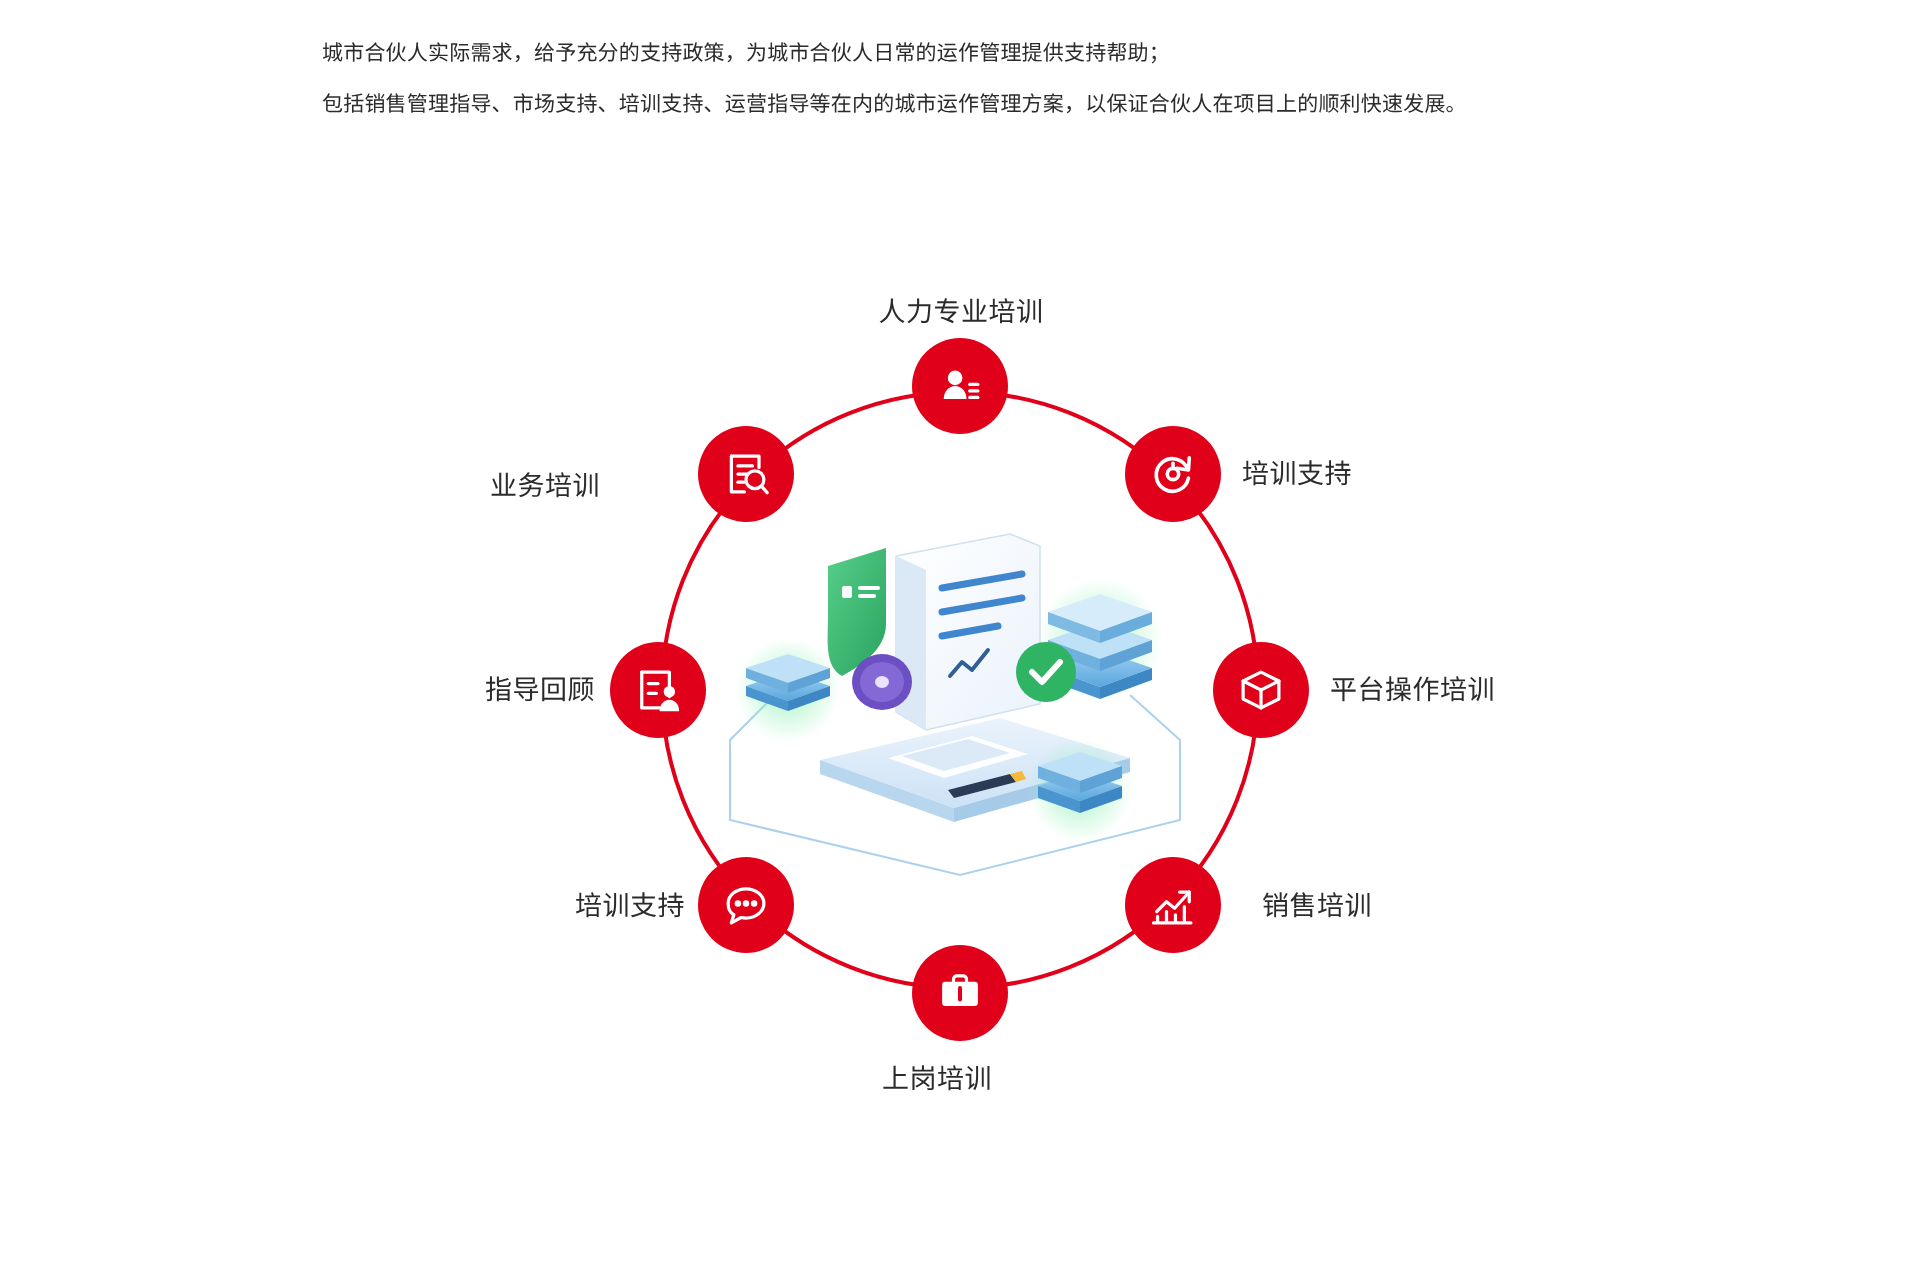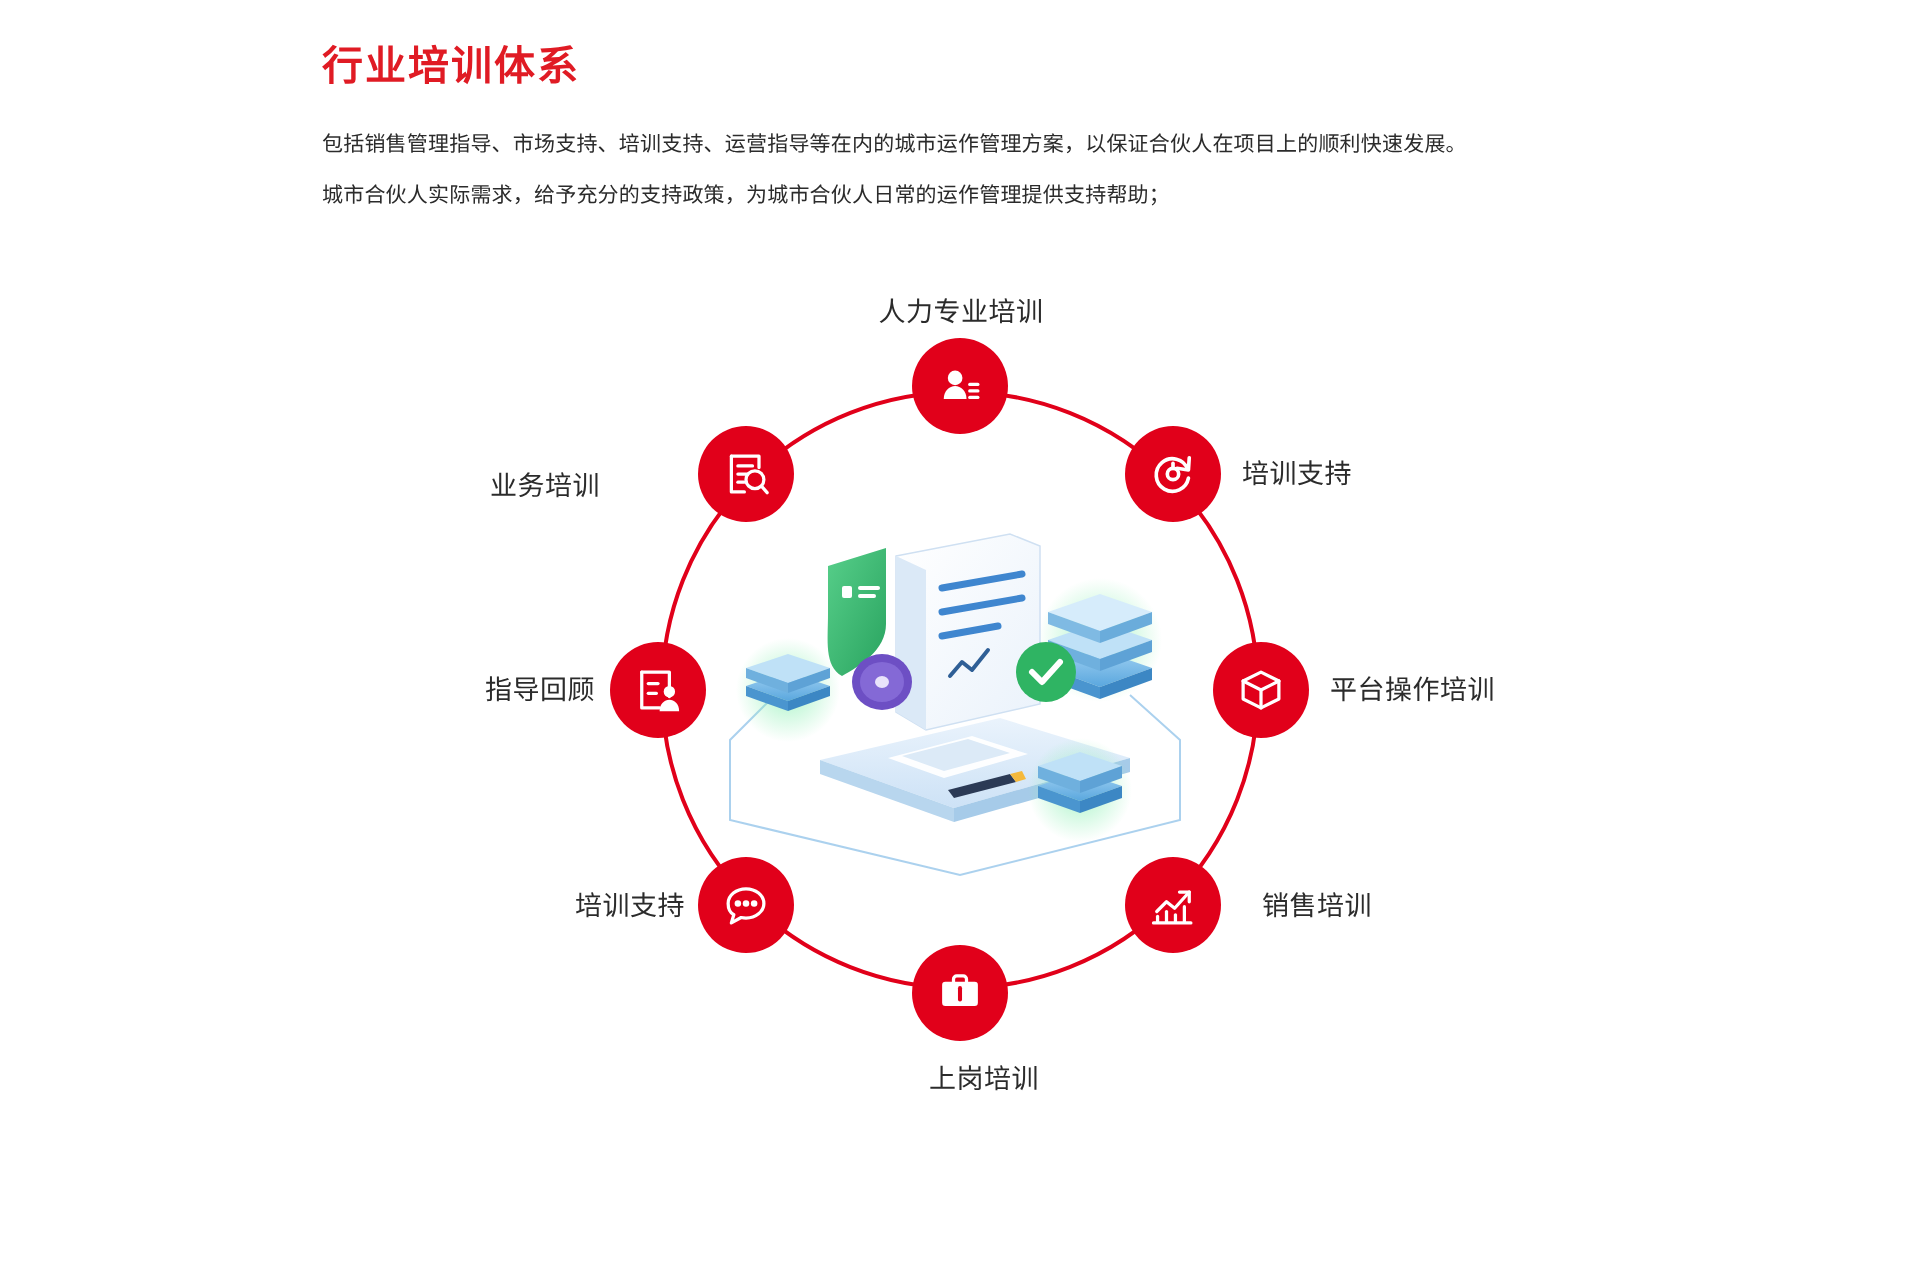--- a/index.html
+++ b/index.html
@@ -86,34 +86,33 @@
   .n-br      { left: 555px; top: 557px; }
   .n-bottom  { left: 342px; top: 645px; }
   .n-bl      { left: 128px; top: 557px; }
   .n-left    { left: 40px;  top: 342px; }
   .n-tl      { left: 128px; top: 126px; }
 
   .l-top     { left: 306px; top: -10px; text-align:center; width:170px; }
   .l-tr      { left: 672px; top: 152px; }
   .l-right   { left: 760px; top: 368px; }
   .l-br      { left: 692px; top: 584px; }
-  .l-bottom  { left: 319px; top: 757px; text-align:right; width:150px; }
+  .l-bottom  { left: 312px; top: 757px; text-align:left; width:150px; }
   .l-bl      { left: -80px; top: 584px; text-align:right; width: 195px; }
   .l-left    { left: -190px; top: 368px; text-align:right; width: 215px; }
   .l-tl      { left: -80px; top: 164px; width: 195px; font-family: Liberation Serif, serif; }
 </style>
 </head>
 <body>
 
 <div class="page">
 
   <div class="header">
-    <h1 class="page-title">行业培训体系</h1>
+    <p class="intro-line">城市合伙人实际需求，给予充分的支持政策，为城市合伙人日常的运作管理提供支持帮助；</p>
     <p class="intro-line">包括销售管理指导、市场支持、培训支持、运营指导等在内的城市运作管理方案，以保证合伙人在项目上的顺利快速发展。</p>
-    <p class="intro-line">城市合伙人实际需求，给予充分的支持政策，为城市合伙人日常的运作管理提供支持帮助；</p>
   </div>
 
   <div class="diagram">
 
     <div class="ring"></div>
 
     <div class="illus">
       <svg viewBox="0 0 500 390" xmlns="http://www.w3.org/2000/svg">
         <defs>
           <linearGradient id="gPlate" x1="0" y1="0" x2="0" y2="1">

